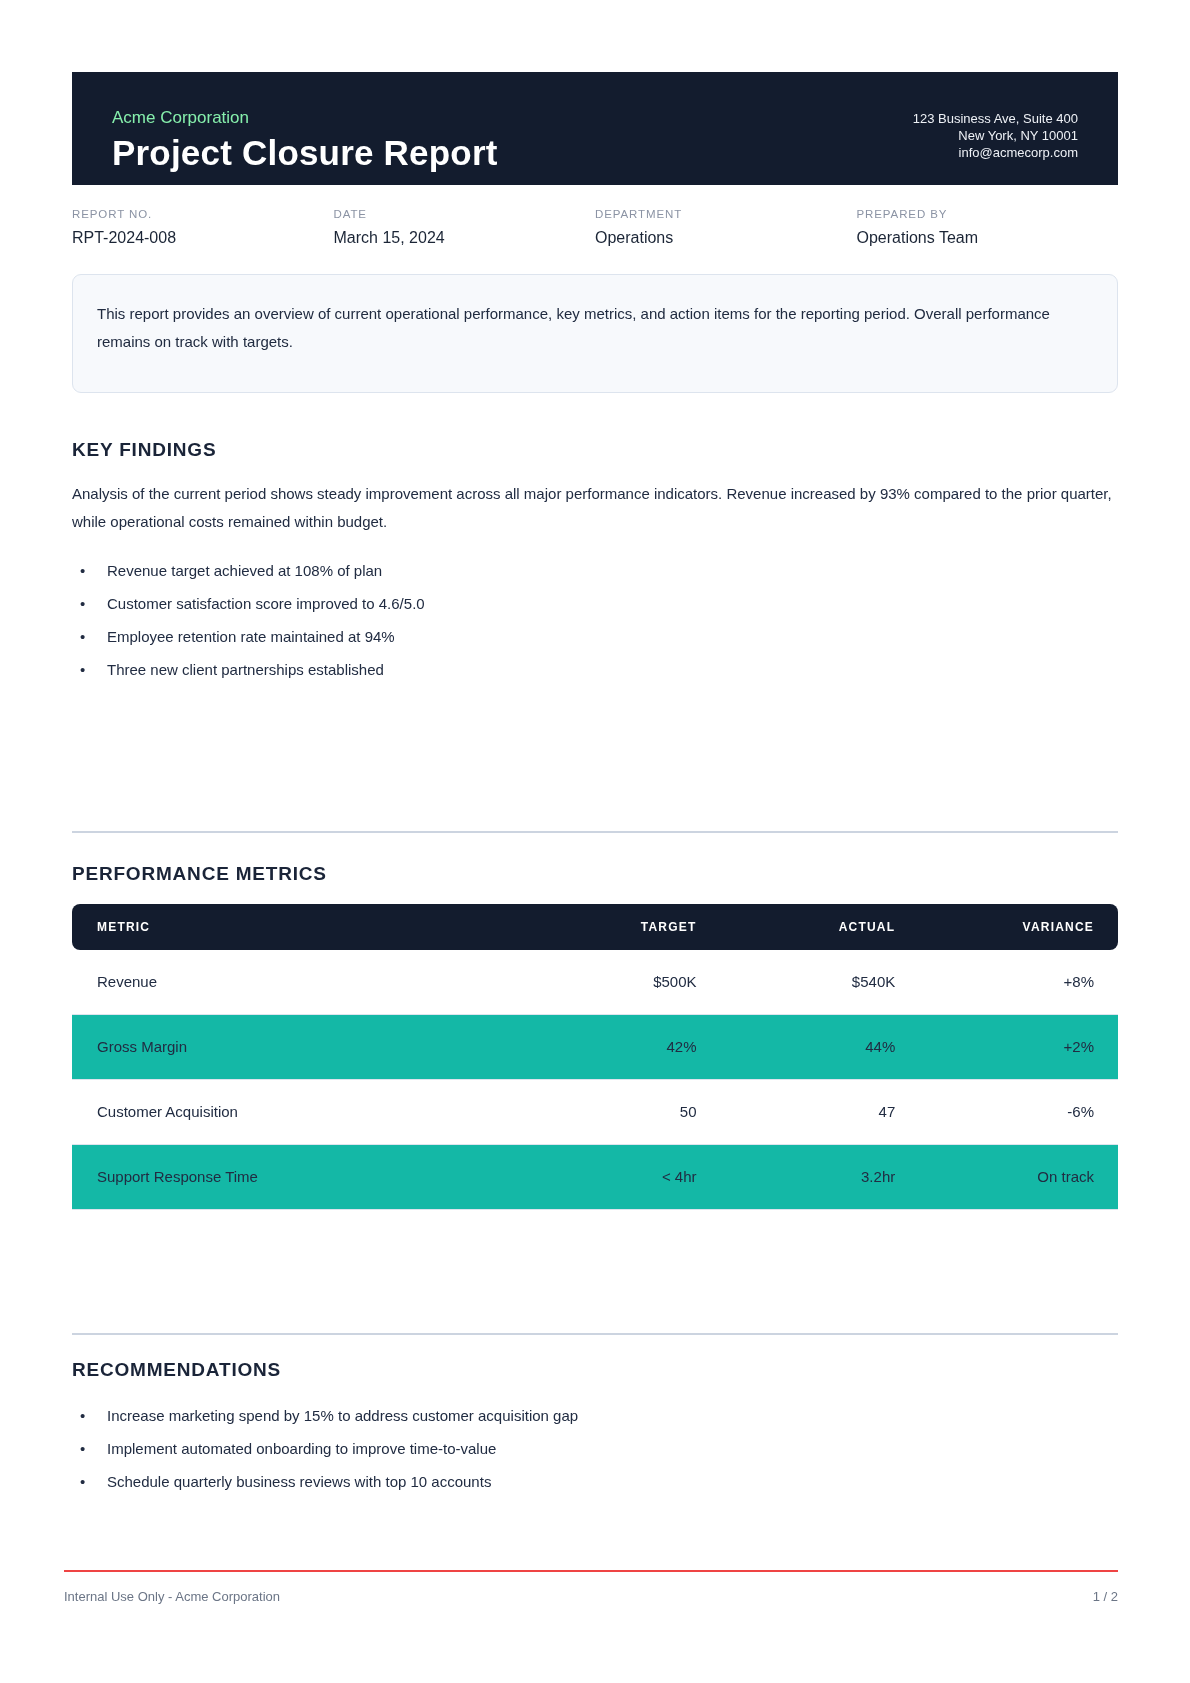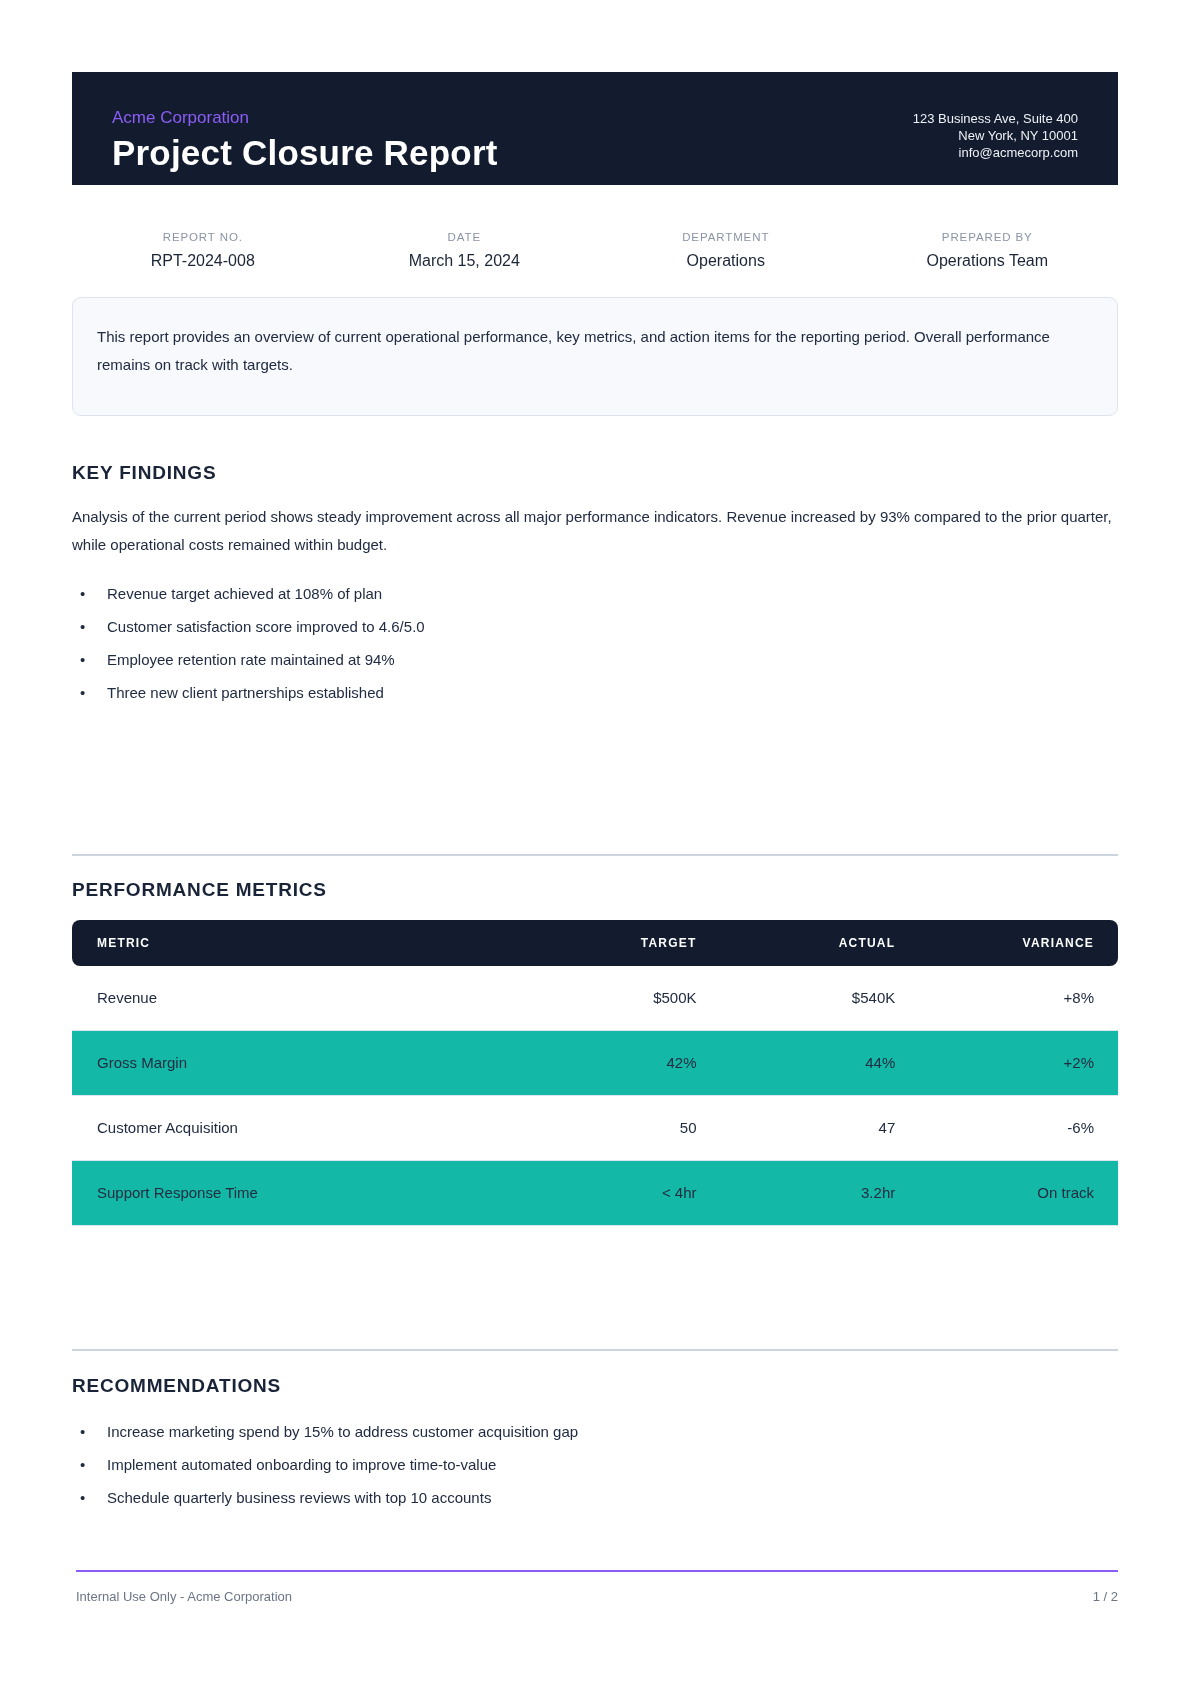--- a/index.html
+++ b/index.html
@@ -20,21 +20,21 @@
 
   
   .band {
     height: 113px;
     background: #131c2e;
     padding: 36px 40px 0;
     display: flex;
     justify-content: space-between;
   }
   .company {
-    color: #8b5cf6;
+    color: #86efac;
     font-size: 17px;
     line-height: 20px;
     margin-bottom: 6px;
   }
   .title {
     color: #ffffff;
     font-size: 35px;
     line-height: 38px;
     font-weight: 700;
     letter-spacing: 0.2px;
@@ -42,24 +42,23 @@
   .band-right {
     text-align: right;
     color: #eef1f6;
     font-size: 13px;
     line-height: 17px;
     padding-top: 2px;
   }
 
   
   .meta {
-    margin-top: 45px;
+    margin-top: 22px;
     display: grid;
     grid-template-columns: repeat(4, 1fr);
-    text-align: center;
   }
   .meta-label {
     font-size: 11.5px;
     letter-spacing: 0.9px;
     color: #8b93a4;
     line-height: 14px;
     text-transform: uppercase;
   }
   .meta-value {
     margin-top: 7px;
@@ -117,21 +116,21 @@
     color: #212c42;
   }
 
   .divider {
     height: 2px;
     background: #ccd4e0;
   }
   .divider-1 { margin-top: 153px; }
   .divider-2 { margin-top: 123px; }
 
-  .performance h2 { margin-top: 23px; }
+  .performance h2 { margin-top: 30px; }
   .recommendations h2 { margin-top: 24px; }
 
   
   table.metrics {
     margin-top: 19px;
     width: 100%;
     border-collapse: separate;
     border-spacing: 0;
     table-layout: fixed;
   }
@@ -167,24 +166,24 @@
   table.metrics td:first-child {
     text-align: left;
     padding-left: 25px;
   }
   table.metrics td:not(:first-child) { padding-right: 24px; }
   table.metrics tr.striped td { background: #14b8a6; }
 
   
   .page-footer {
     position: absolute;
-    left: 76px;
+    left: 64px;
     right: 72px;
     top: 1570px;
-    border-top: 2px solid #8b5cf6;
+    border-top: 2px solid #ef4444;
     padding-top: 17px;
     display: flex;
     justify-content: space-between;
     font-size: 13px;
     color: #6b7586;
   }
 </style>
 </head>
 <body>
 

